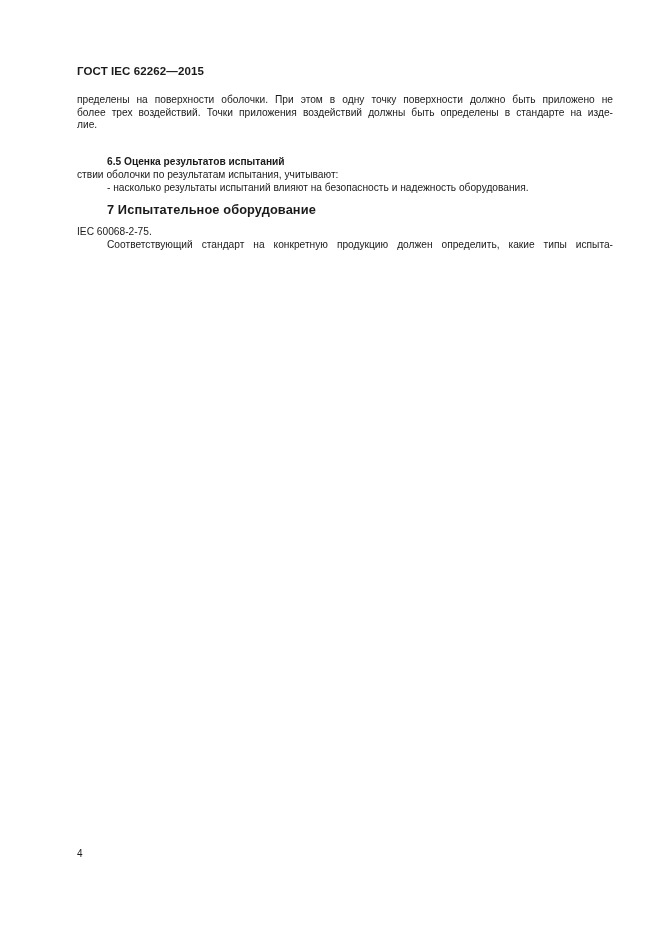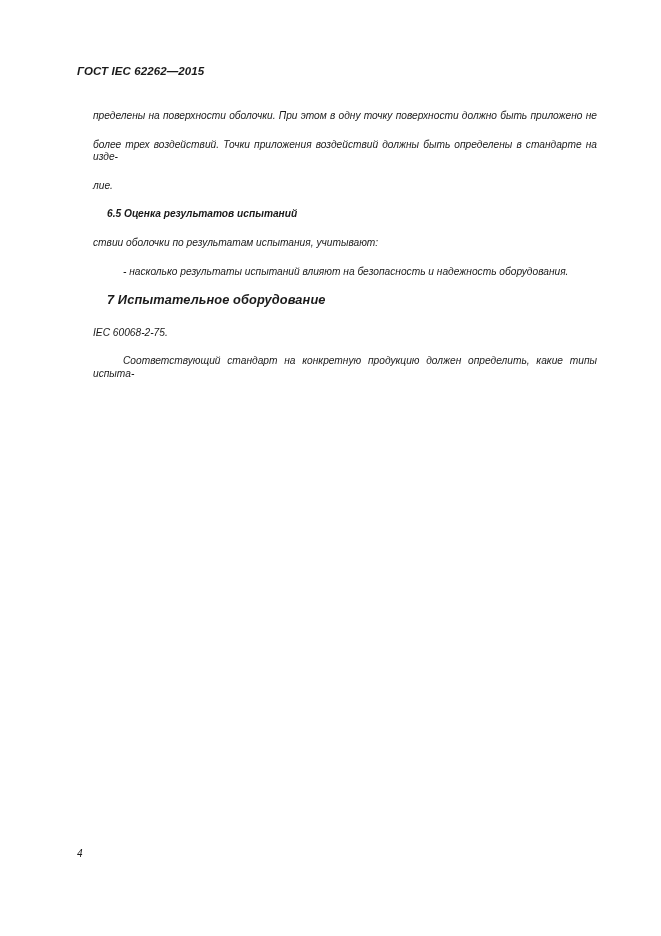--- a/index.html
+++ b/index.html
@@ -14,59 +14,58 @@
       overflow: hidden;
       font-family: "Liberation Sans", sans-serif;
       color: #1a1a1a;
     }
     .page {
       position: absolute;
       left: 0; top: 0;
       width: 661px;
       height: 752px;
       background: #ffffff;
-      font-style: italic;
     }
     .header {
       position: absolute;
       left: 77px;
       top: 65px;
       font-size: 11.5px;
       font-weight: bold;
       letter-spacing: 0.1px;
     }
     .content {
       position: absolute;
       left: 77px;
       top: 94px;
       width: 536px;
       font-size: 10.2px;
       line-height: 12.6px;
     }
     p {
-      margin: 16px;
+      margin: 0;
       text-align: justify;
       text-align-last: left;
     }
     .indent {
       text-indent: 30px;
     }
     .justify-full {
       text-align-last: justify;
     }
     .sub-heading {
-      margin: 4px 0 1px 30px;
+      margin: 24px 0 1px 30px;
       font-weight: bold;
       font-size: 10.2px;
     }
     .list-item {
       padding-left: 30px;
     }
     .section-heading {
-      margin: 9px 0 20px 30px;
+      margin: 9px 0 10px 30px;
       font-weight: bold;
       font-size: 12.8px;
       letter-spacing: 0.1px;
     }
     .page-number {
       position: absolute;
       left: 77px;
       top: 848px;
       font-size: 10px;
     }

